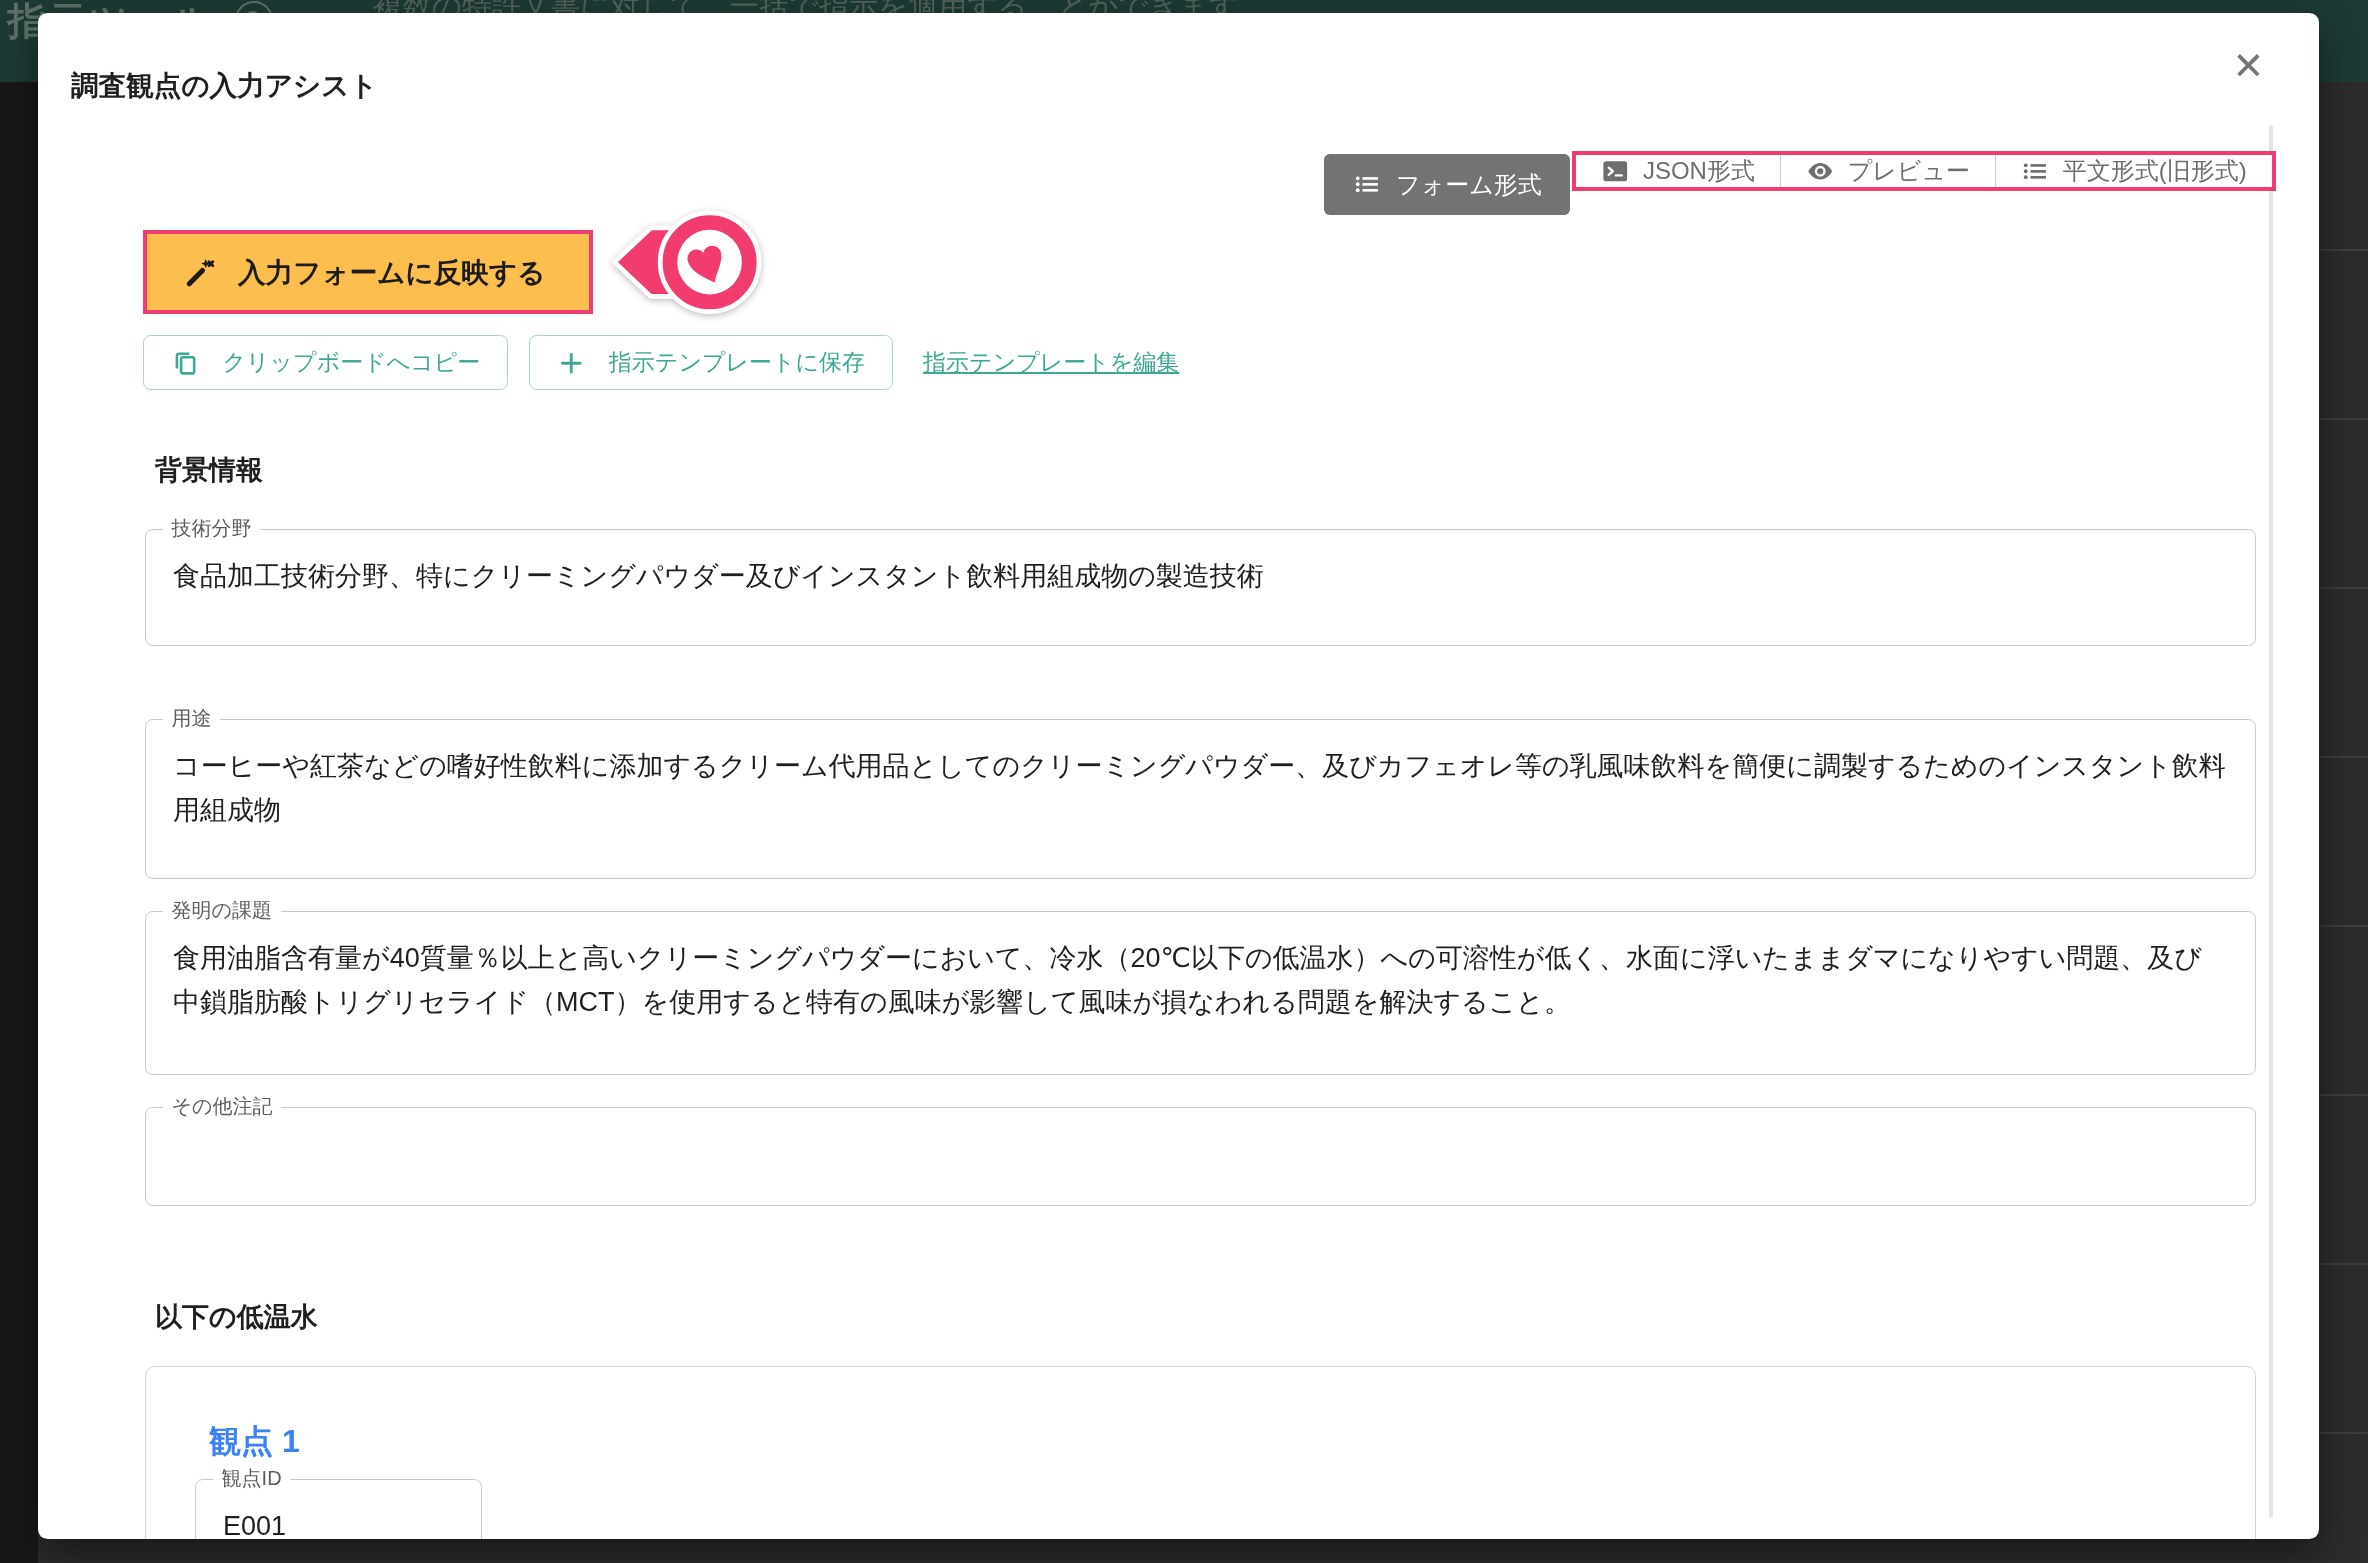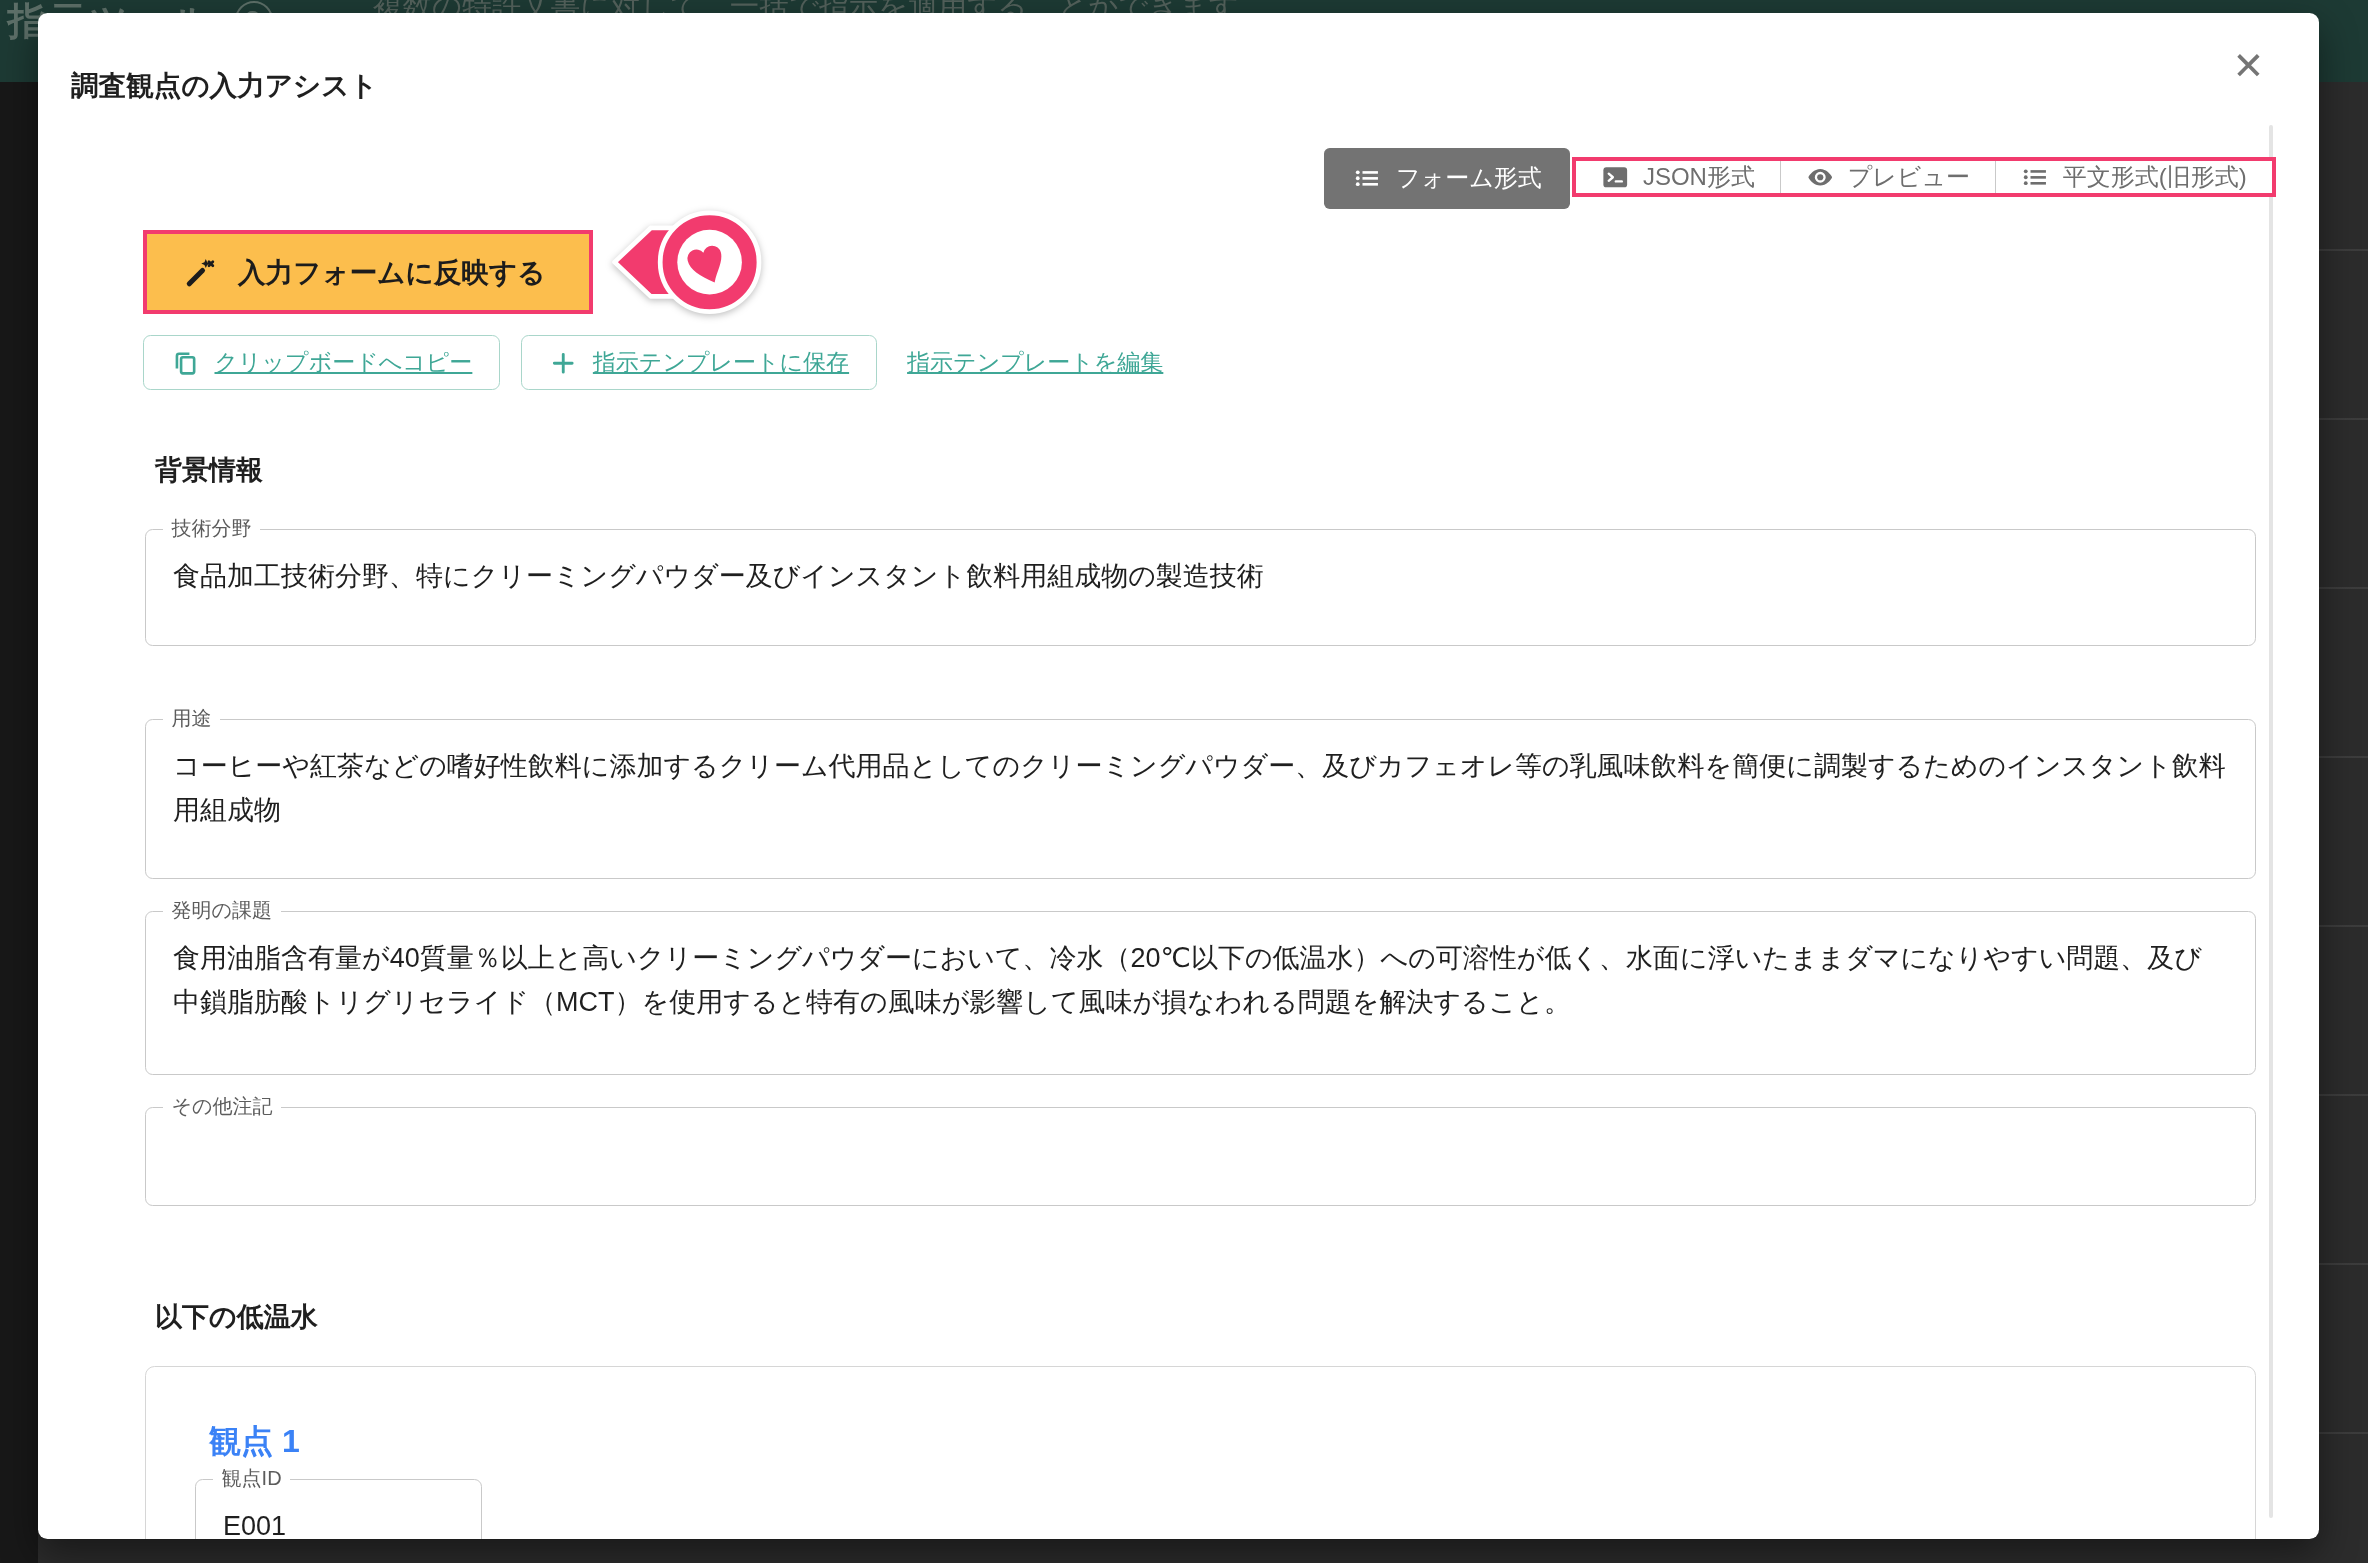--- a/index.html
+++ b/index.html
@@ -18,39 +18,39 @@
 
   
   .modal { position:absolute; left:38px; top:13.3px; width:2281px; height:1526px; background:#fff;
            border-radius:9.5px; overflow:hidden; box-shadow:0 15px 38px rgba(0,0,0,.45); }
   .modal-title { position:absolute; left:33px; top:28.5px; font-size:27.6px; font-weight:bold; color:#1f1f1f;margin-top:25px; }
   .close-btn { position:absolute; right:46px; top:28.5px; width:49px; height:49px; border:none; background:transparent;
                color:#757575; font-size:38px; line-height:49px; text-align:center; cursor:pointer; }
   .scroll-thumb { position:absolute; left:2231px; top:112px; bottom:21px; width:3.8px; background:#e4e4e4; border-radius:1.9px; }
 
   
-  .toolbar { position:absolute; left:1286px; top:126px; height:75px; display:flex; align-items:center; }
+  .toolbar { position:absolute; left:1286px; top:138px; height:75px; display:flex; align-items:flex-start; }
   .toggle-active { display:flex; align-items:center; gap:15px; padding:0 28.5px; background:#737373; color:#fff;
                    font-size:24px; border:none; border-radius:5.7px; height:61px; margin-top:2.9px; cursor:pointer; }
   .toggle-group { display:flex; margin-left:1.9px; border:4.8px solid var(--pink); background:#fff; }
   .toggle-btn { display:flex; align-items:center; gap:13.3px; padding:0 25px; background:#fff; border:none;
                 border-left:1px solid #c9c9c9; color:#6e6e6e; font-size:24px; cursor:pointer; white-space:nowrap; }
   .toggle-btn:first-child { border-left:none; }
   .icon { display:inline-flex; flex:none; }
 
   
   :root { --pink:#f23b6e; --teal:#3fa796; --orange:#fcbe4d; }
   .apply-wrap { position:absolute; left:105px; top:217px; border:4.8px solid var(--pink); }
   .apply-btn { display:flex; align-items:center; gap:19px; height:76px; padding:0 44px 0 36px; background:var(--orange);
                border:none; font-size:27.6px; font-weight:bold; color:#1c1c1c; cursor:pointer; white-space:nowrap; }
   .heart-badge { position:absolute; left:569px; top:190px; width:171px; height:124px; filter:drop-shadow(0 2.9px 3.8px rgba(0,0,0,.25)); }
 
   .sec-row { position:absolute; left:105px; top:321px; height:57px; display:flex; align-items:center; }
-  .sec-btn { display:inline-flex; align-items:center; gap:15px; height:55px; padding:0 27px; background:#fff;
-             border:1.9px solid #a9d6ca; border-radius:7.6px; color:var(--teal); font-size:23px; cursor:pointer; white-space:nowrap;text-decoration:underline; }
+  .sec-btn { display:inline-flex; align-items:center; gap:23px; height:55px; padding:0 27px; background:#fff;
+             border:1.9px solid #a9d6ca; border-radius:7.6px; color:var(--teal); font-size:23px; cursor:pointer; white-space:nowrap; }
   .sec-btn + .sec-btn { margin-left:21px; }
   .edit-link { margin-left:30px; color:var(--teal); font-size:23px; text-decoration:underline; cursor:pointer; white-space:nowrap; }
 
   
   .section-heading { position:absolute; left:117px; font-size:27px; font-weight:bold; color:#1f1f1f; }
   .field { position:absolute; left:107px; width:2111px; border:1.9px solid #c9c9c9; border-radius:7.6px; background:#fff; }
   .field-label { position:absolute; top:-15px; left:17px; background:#fff; padding:0 8.6px; font-size:20px; color:#5c5c5c; }
   .field-value { padding:25px 27px 0 27px; font-size:27px; color:#1f1f1f; line-height:1.62; }
 
   .viewpoint-card { position:absolute; left:107px; top:1353px; width:2111px; height:285px;

